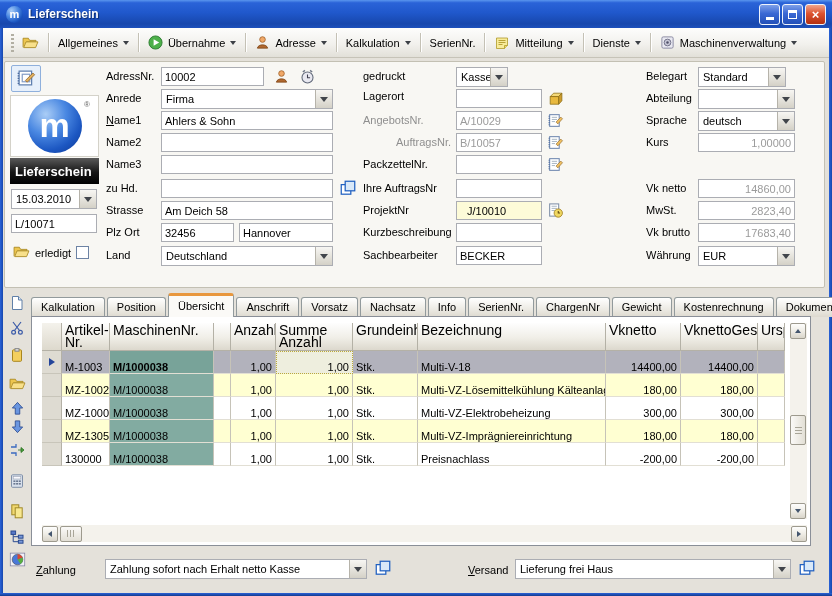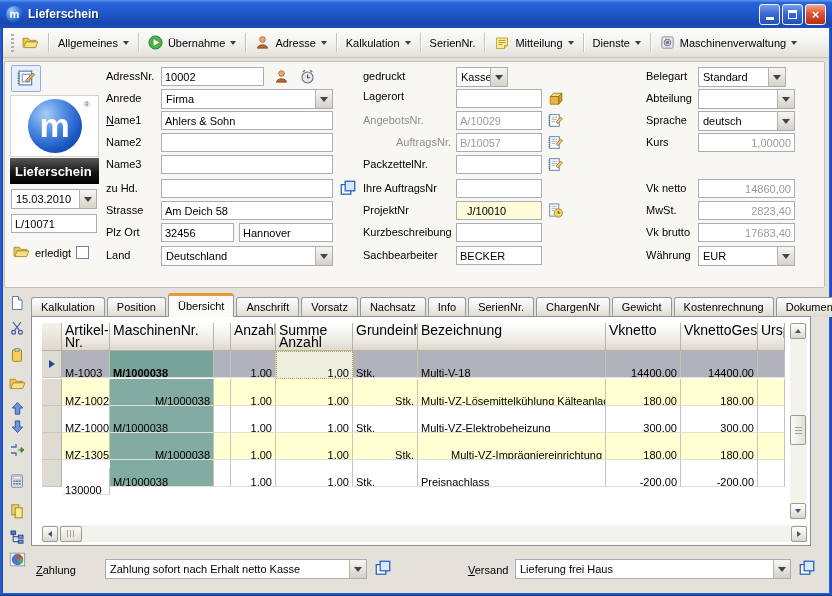--- a/index.html
+++ b/index.html
@@ -67,23 +67,23 @@
   .tabsrow{position:absolute;left:31px;top:293px;height:24px;display:flex;align-items:flex-end;}
   .tab{height:20px;line-height:18px;padding:0 9px;margin-right:2px;border:1px solid #929a9c;border-bottom:none;
     border-radius:3px 3px 0 0;background:linear-gradient(180deg,#fff 0%,#eceae3 60%,#ddd9cf 100%);position:relative;z-index:1;}
   .tab.active{height:24px;line-height:20px;background:#fbfaf7;border-top:3px solid #e8973d;z-index:3;}
   .table-panel{position:absolute;left:31px;top:316px;width:780px;height:230px;background:#fff;border:1px solid #8a8f98;z-index:2;}
   .grid{position:absolute;left:10px;top:6px;}
   .grow{display:flex;}
   .hcell{background:linear-gradient(180deg,#fefefe 0%,#f0eee7 55%,#dcd8cd 100%);
     border-right:1px solid #b4b1a6;border-bottom:1px solid #b4b1a6;height:28px;padding:1px 3px;
     font-size:14px;line-height:12px;overflow:hidden;}
-  .dcell{height:23px;line-height:19px;padding:13px 3px;border-right:1px solid #c6c3b8;border-bottom:1px solid #e2dfd4;
+  .dcell{height:23px;line-height:19px;padding:7px 3px;border-right:1px solid #c6c3b8;border-bottom:1px solid #e2dfd4;
     white-space:nowrap;overflow:hidden;background:#fff;}
-  .grow.zebra .dcell{background:#ffffd2;text-align:right;}
+  .grow.zebra .dcell{background:#ffffd2;}
   .grow.sel-row .dcell{background:#b2b2bc;}
   .dcell.c-machine{background:#82aba1 !important;}
   .grow.sel-row .dcell.c-machine{background:#78a399 !important;font-weight:bold;}
   .dcell.c-sel{background:#dedbd2 !important;border-right:1px solid #b4b1a6;border-bottom:1px solid #c8c5ba;
     display:flex;align-items:center;justify-content:center;}
   .hcell.c-sel{background:linear-gradient(180deg,#f4f2ec,#ddd9cd);}
   .num{text-align:right;}
   .focus-cell{background:#eeeede !important;border:1px dotted #bba93a !important;line-height:17px;}
   .cur-arrow{width:0;height:0;border-top:4px solid transparent;border-bottom:4px solid transparent;border-left:6px solid #24459a;}
   
@@ -563,21 +563,21 @@
           <div class="dcell num" style="width: 45px;">1,00</div>
           <div class="dcell num" style="width: 77px;">1,00</div>
           <div class="dcell" style="width: 65px;">Stk.</div>
           <div class="dcell" style="width: 188px;">Multi-VZ-Imprägniereinrichtung</div>
           <div class="dcell num" style="width: 75px;">180,00</div>
           <div class="dcell num" style="width: 77px;">180,00</div>
           <div class="dcell" style="width: 27px;"></div>
         </div>
         <div class="grow">
           <div class="dcell c-sel" style="width: 20px;"></div>
-          <div class="dcell" style="width: 48px; margin-top: 8px;">130000</div>
+          <div class="dcell" style="width: 48px;">130000</div>
           <div class="dcell c-machine" style="width: 104px;">M/1000038</div>
           <div class="dcell" style="width: 17px;"></div>
           <div class="dcell num" style="width: 45px;">1,00</div>
           <div class="dcell num" style="width: 77px;">1,00</div>
           <div class="dcell" style="width: 65px;">Stk.</div>
           <div class="dcell" style="width: 188px;">Preisnachlass</div>
           <div class="dcell num" style="width: 75px;">-200,00</div>
           <div class="dcell num" style="width: 77px;">-200,00</div>
           <div class="dcell" style="width: 27px;"></div>
         </div>

